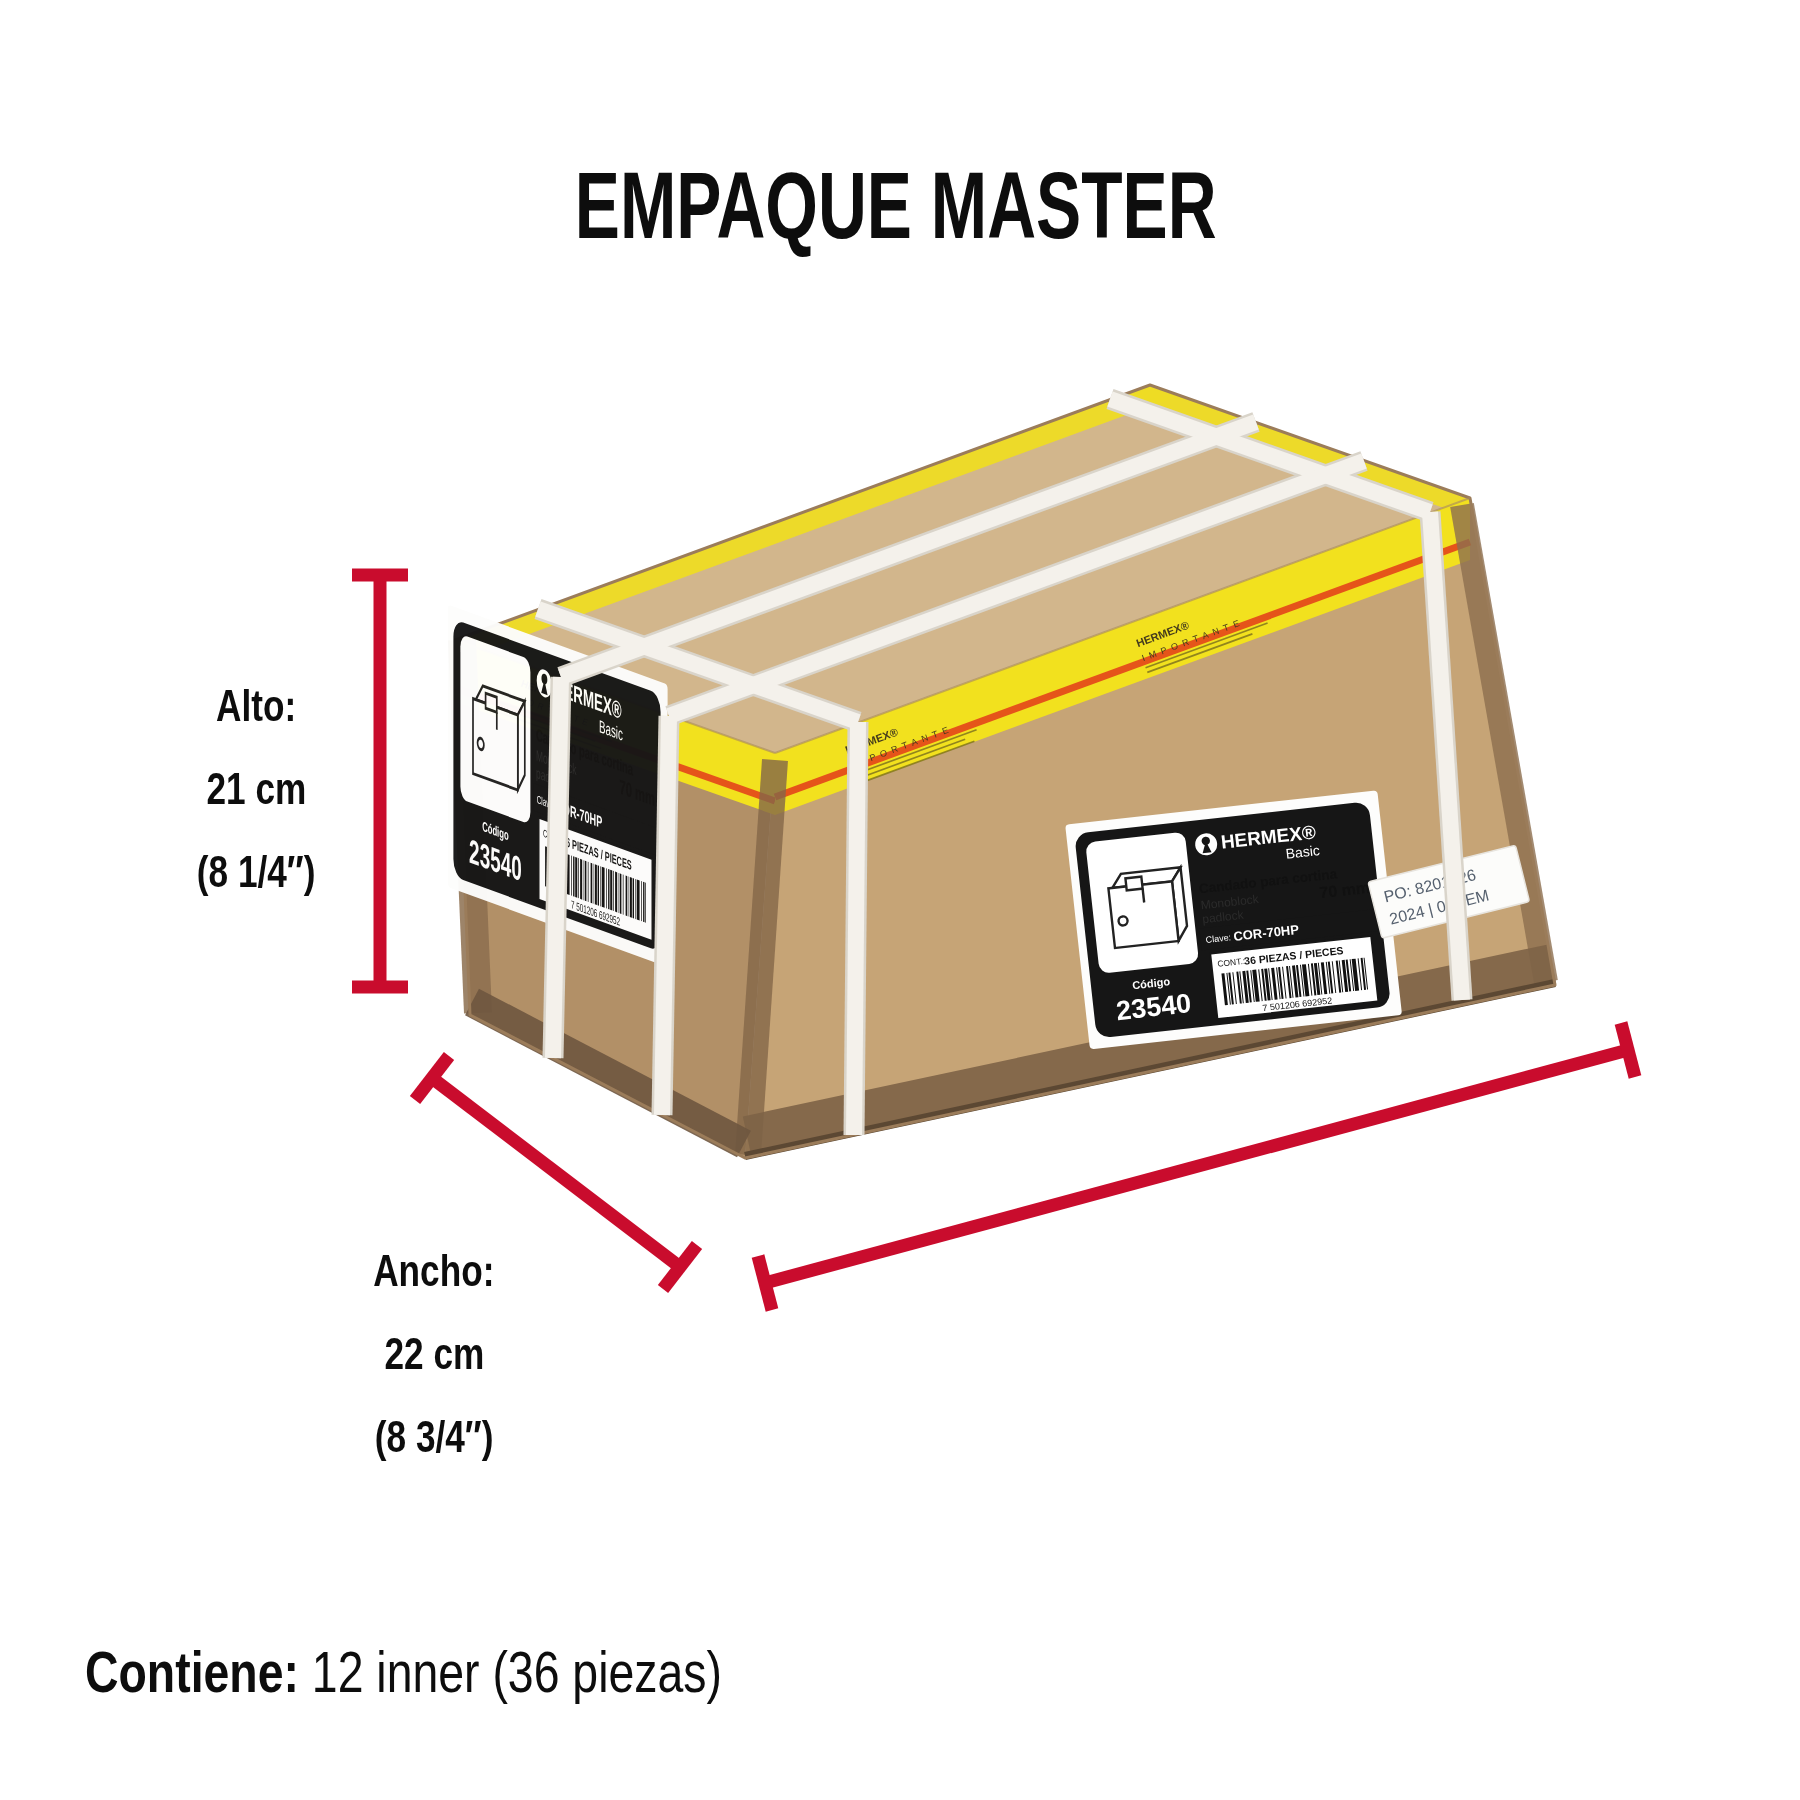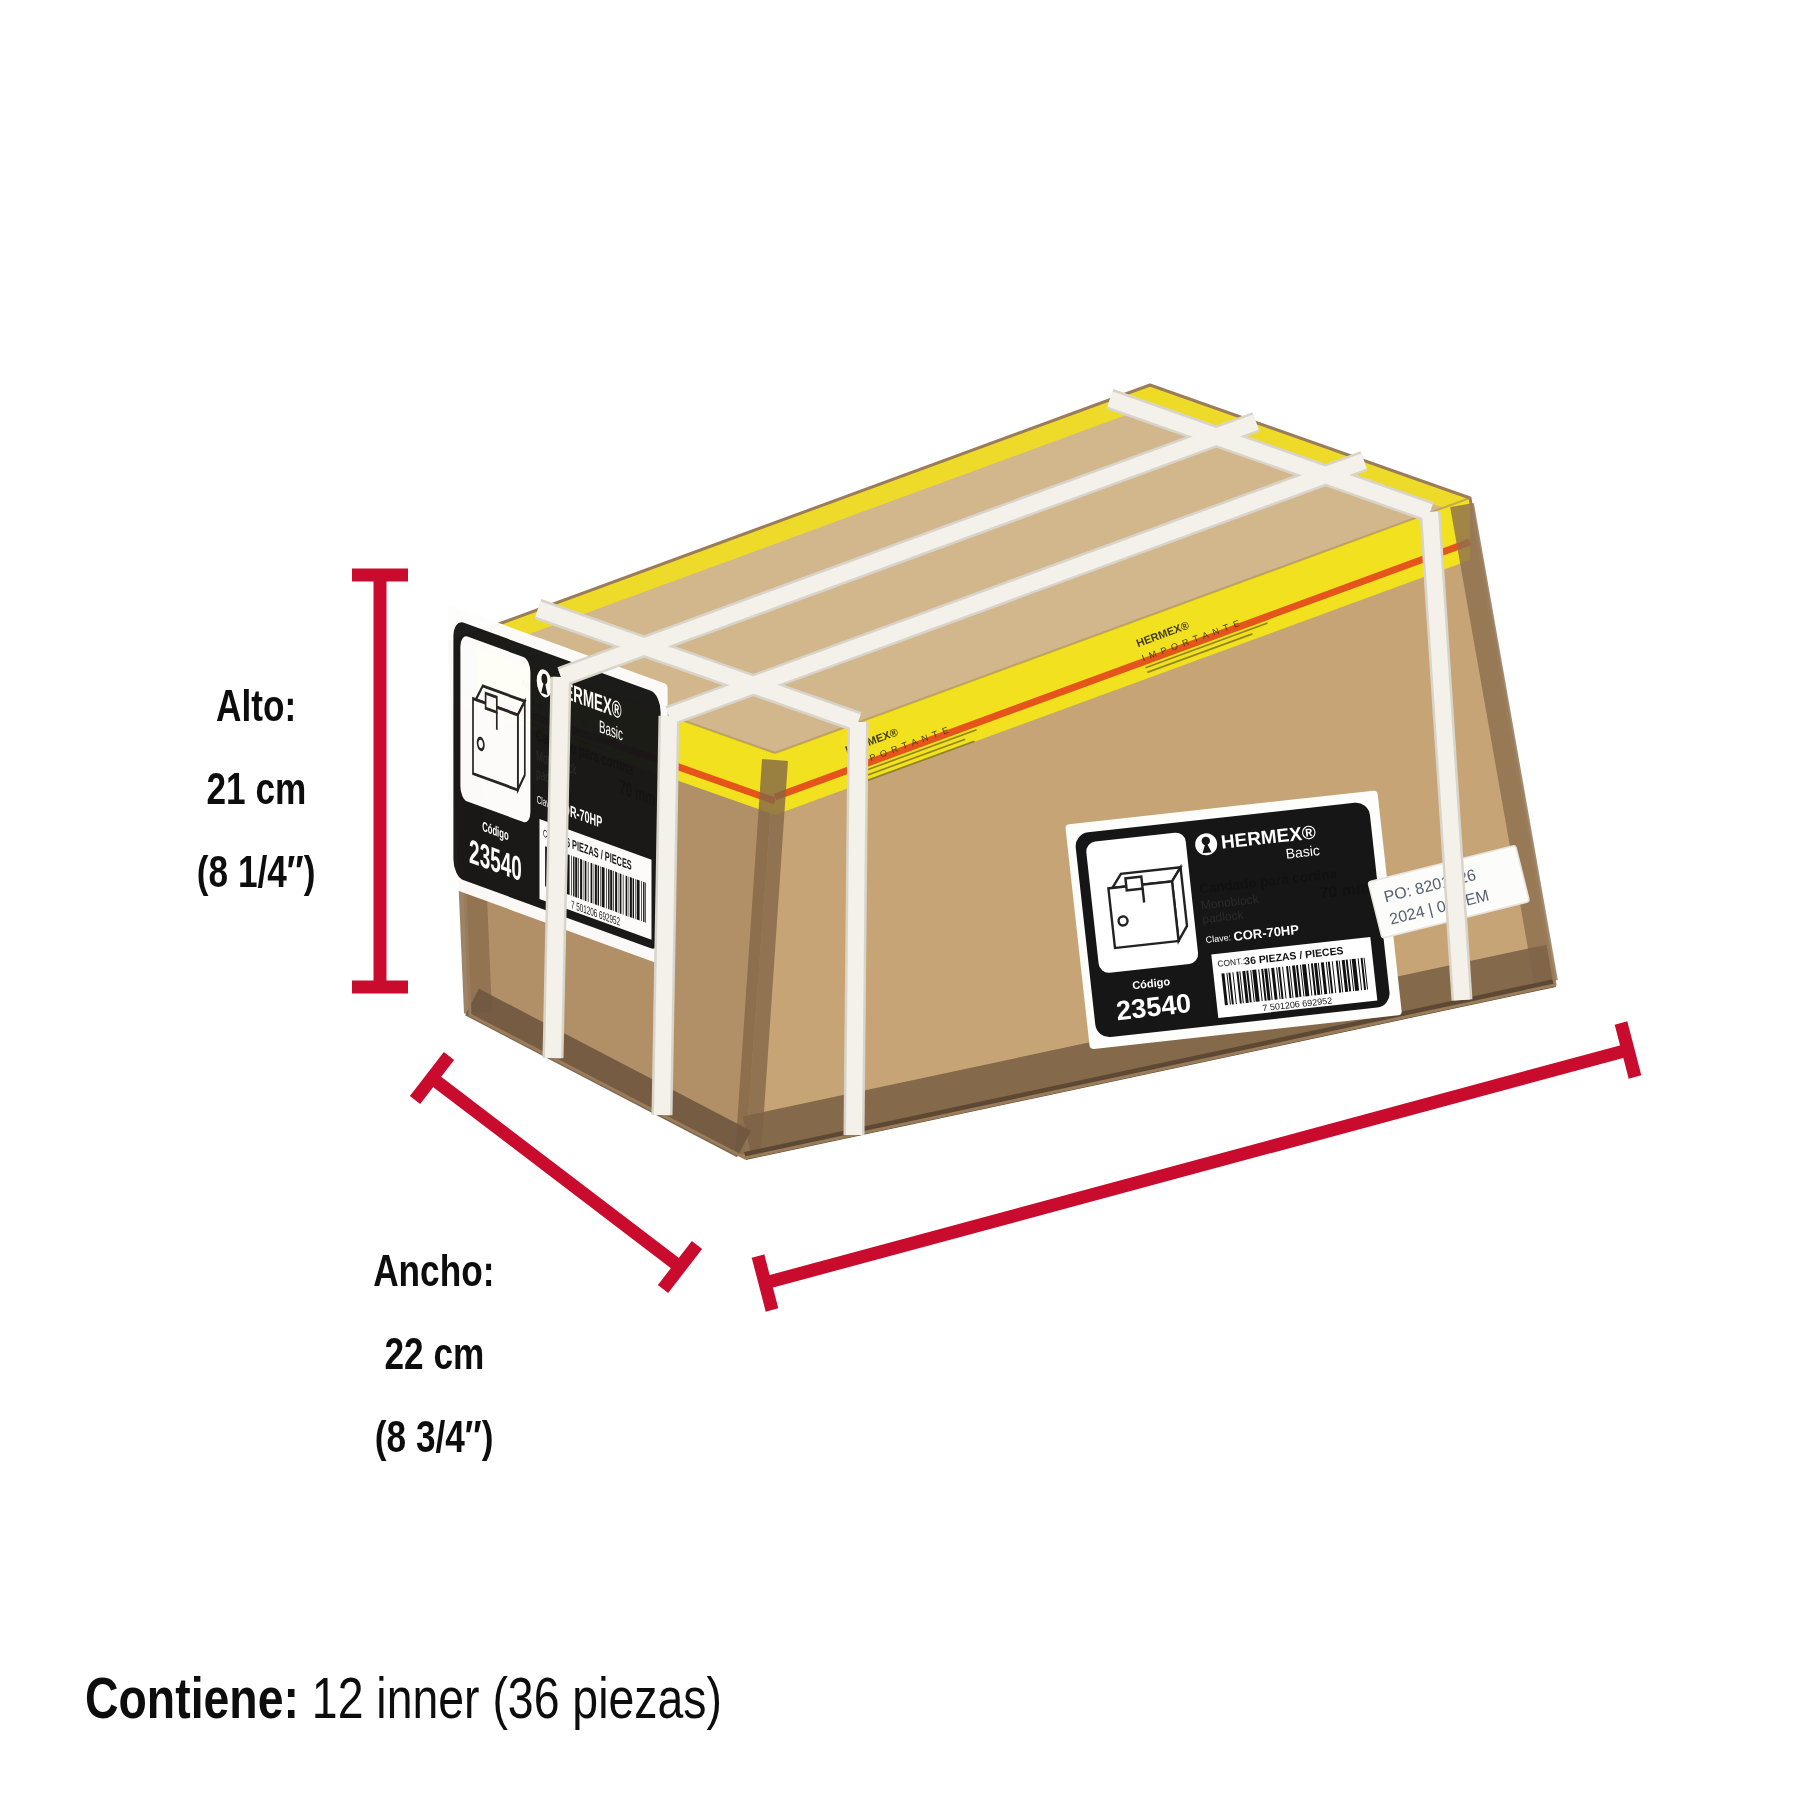--- a/index.html
+++ b/index.html
@@ -5,21 +5,21 @@
   html,body{margin:0;padding:0;background:#ffffff;}
   #stage{position:relative;width:1800px;height:1800px;background:#ffffff;overflow:hidden;
          font-family:"Liberation Sans", sans-serif;color:#0d0d0d;}
   svg{position:absolute;left:0;top:0;}
   .abs{position:absolute;}
   .ttl{font-size:94px;font-weight:700;letter-spacing:0px;white-space:nowrap;}
   .dimblock{text-align:center;line-height:83px;font-size:44px;font-weight:700;}
   .cond{display:inline-block;transform:scaleX(.8);transform-origin:center;}
   .condL{display:inline-block;transform:scaleX(.8);transform-origin:left center;white-space:nowrap;}
   .condT{display:inline-block;transform:scaleX(.72);transform-origin:center;}
-  .footer{font-size:58px;white-space:nowrap;margin-top:26px;}
+  .footer{font-size:58px;white-space:nowrap;}
   .footer b{font-weight:700;}
   .footer .val{font-weight:400;}
   text{font-family:"Liberation Sans", sans-serif;}
 </style>
 </head>
 <body>
 
 <div id="stage">
 
   <svg width="1800" height="1800" viewBox="0 0 1800 1800">
@@ -154,20 +154,23 @@
       <line x1="432" y1="1078" x2="680" y2="1267"></line>
       <line x1="449" y1="1056" x2="415" y2="1100"></line>
       <line x1="697" y1="1245" x2="663" y2="1289"></line>
 
       <line x1="765" y1="1283" x2="1628" y2="1050"></line>
       <line x1="772" y1="1310" x2="758" y2="1256"></line>
       <line x1="1635" y1="1077" x2="1621" y2="1023"></line>
     </g>
   </svg>
 
+  <div class="abs ttl" style="left:450px;top:152px;width:710px;text-align:center;">
+    <span class="condT">EMPAQUE MASTER</span>
+  </div>
 
   <div class="abs dimblock" style="left:106px;top:664px;width:300px;">
     <span class="cond">Alto:</span><br>
     <span class="cond">21 cm</span><br>
     <span class="cond">(8 1/4″)</span>
   </div>
 
   <div class="abs dimblock" style="left:284px;top:1229px;width:300px;">
     <span class="cond">Ancho:</span><br>
     <span class="cond">22 cm</span><br>

